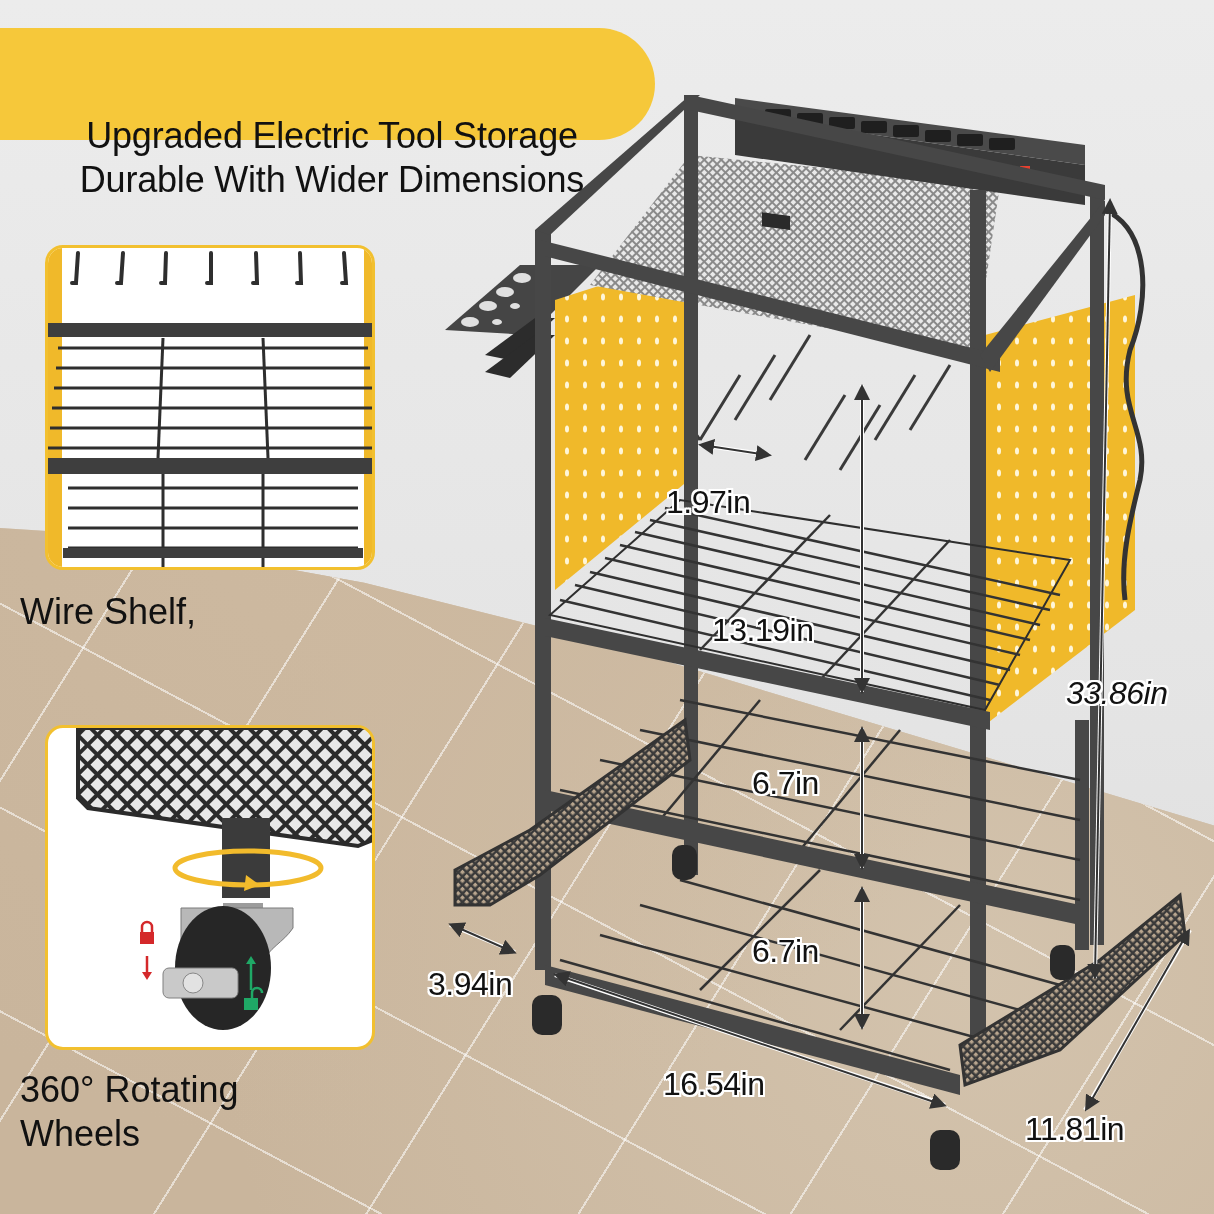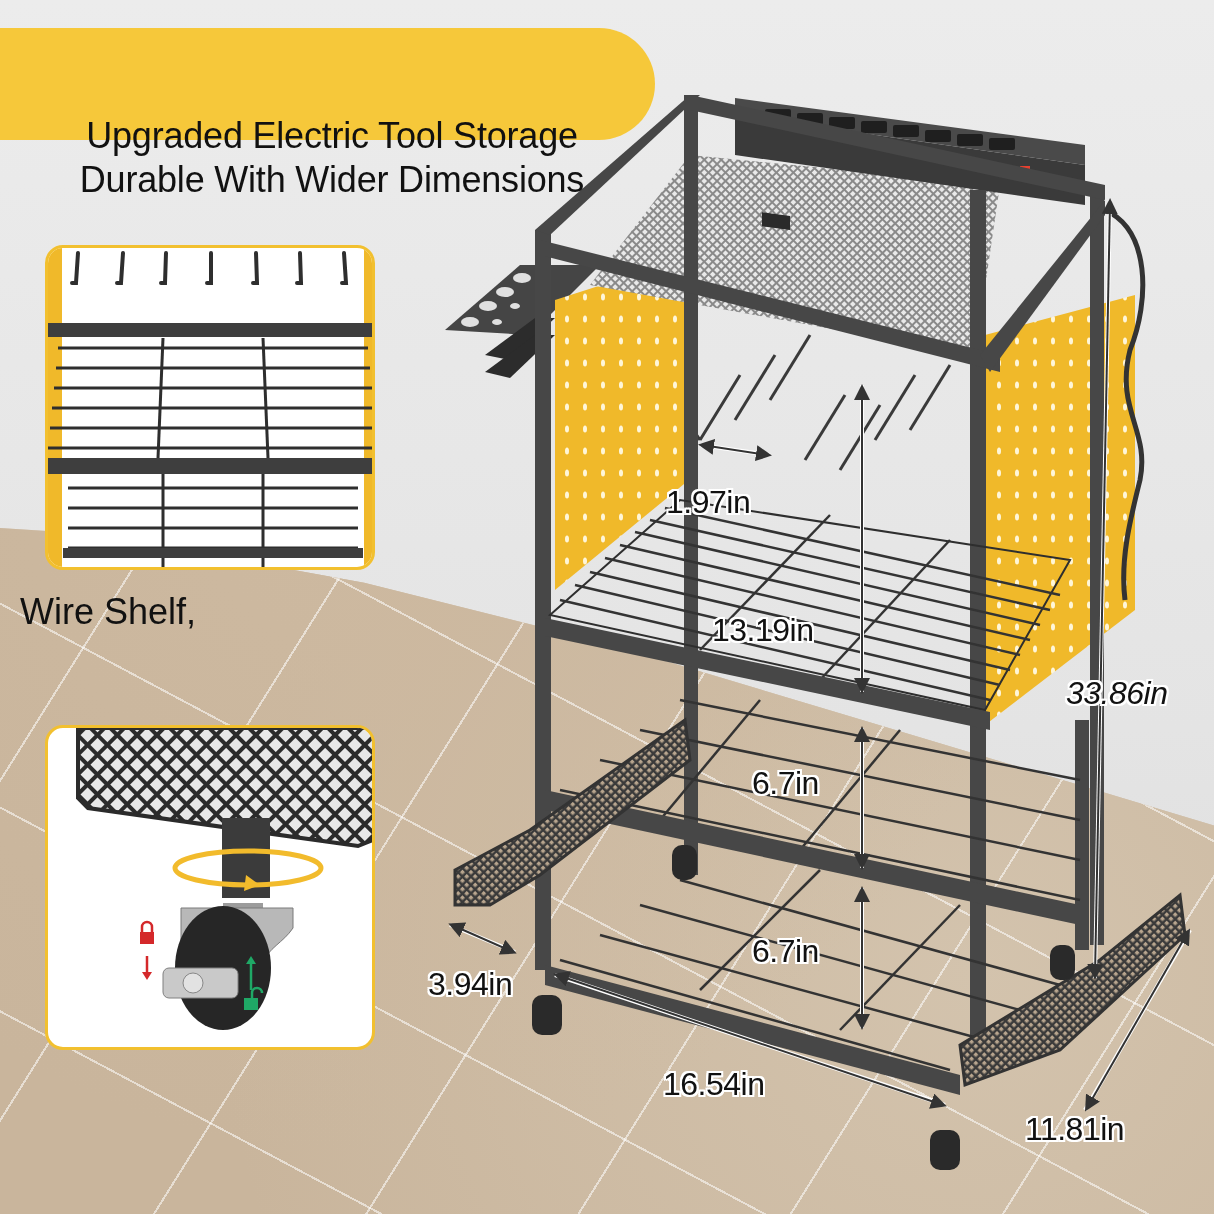--- a/index.html
+++ b/index.html
@@ -269,20 +269,24 @@
         <path d="M94,244 L99,252 L104,244 Z" fill="#d4282a"></path>
       </g>
       <g>
         <rect x="196" y="270" width="14" height="12" fill="#1fa866"></rect>
         <path d="M204,270 v-5 a5,5 0 0 1 10,0" stroke="#1fa866" stroke-width="2.5" fill="none"></path>
         <line x1="203" y1="262" x2="203" y2="232" stroke="#1fa866" stroke-width="2.5"></line>
         <path d="M198,236 L203,228 L208,236 Z" fill="#1fa866"></path>
       </g>
     </svg>
   </div>
+  <div class="caption caption-wheel">
+    <div>360° Rotating</div>
+    <div>Wheels</div>
+  </div>
 
   <div class="dim" style="left:666px; top:484px;">1.97in</div>
   <div class="dim" style="left:712px; top:612px;">13.19in</div>
   <div class="dim" style="left:1066px; top:675px;font-style:italic;">33.86in</div>
   <div class="dim" style="left:752px; top:765px;">6.7in</div>
   <div class="dim" style="left:752px; top:933px;">6.7in</div>
   <div class="dim" style="left:428px; top:966px;">3.94in</div>
   <div class="dim" style="left:663px; top:1066px;">16.54in</div>
   <div class="dim" style="left:1025px; top:1111px;">11.81in</div>
 </div>

